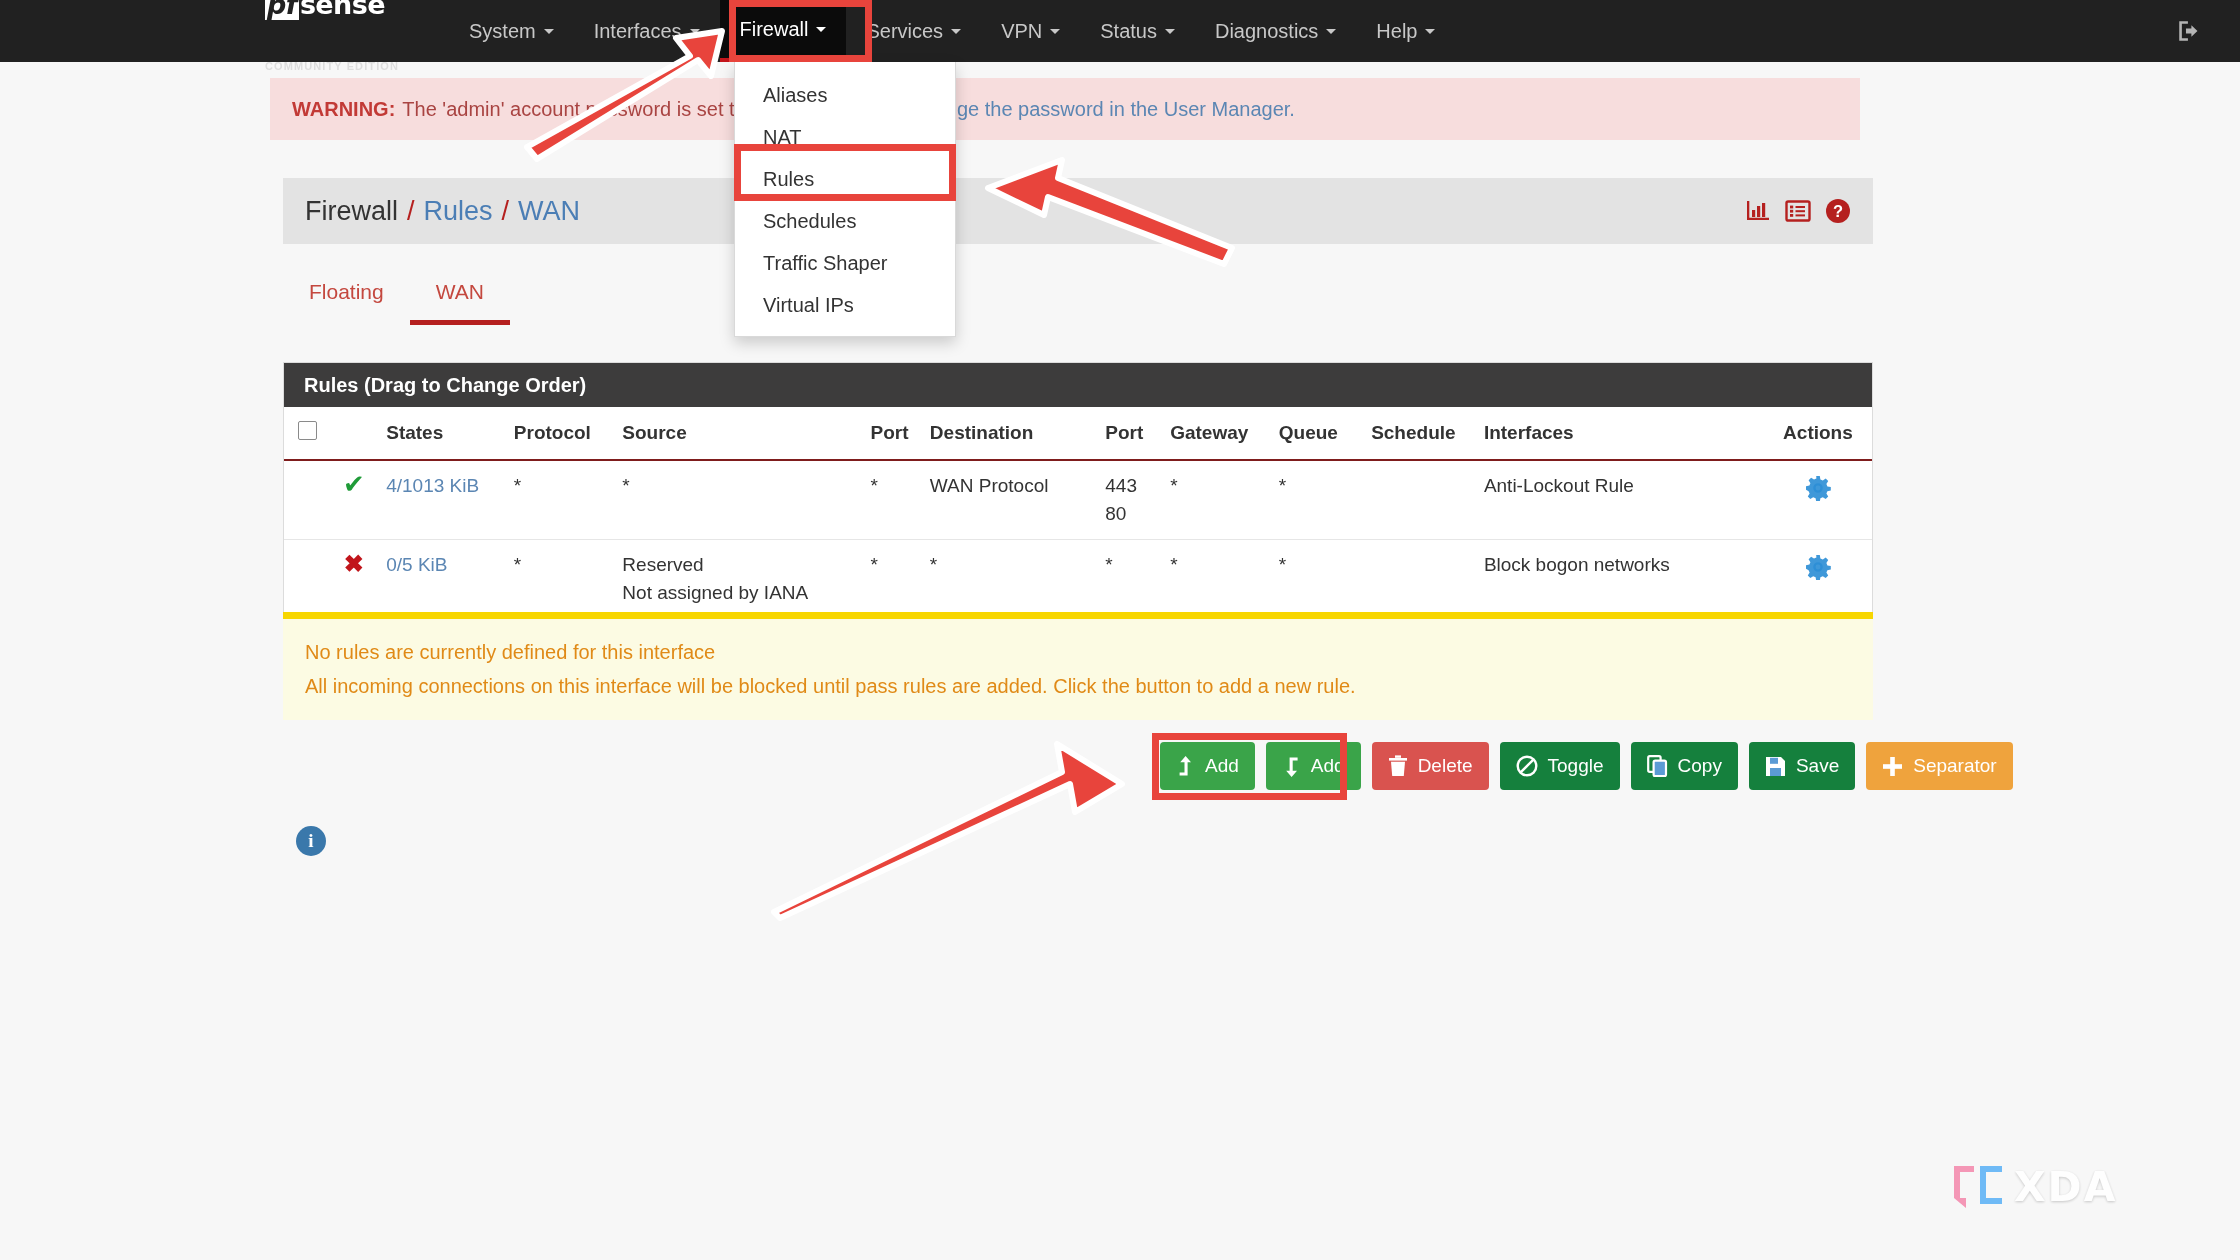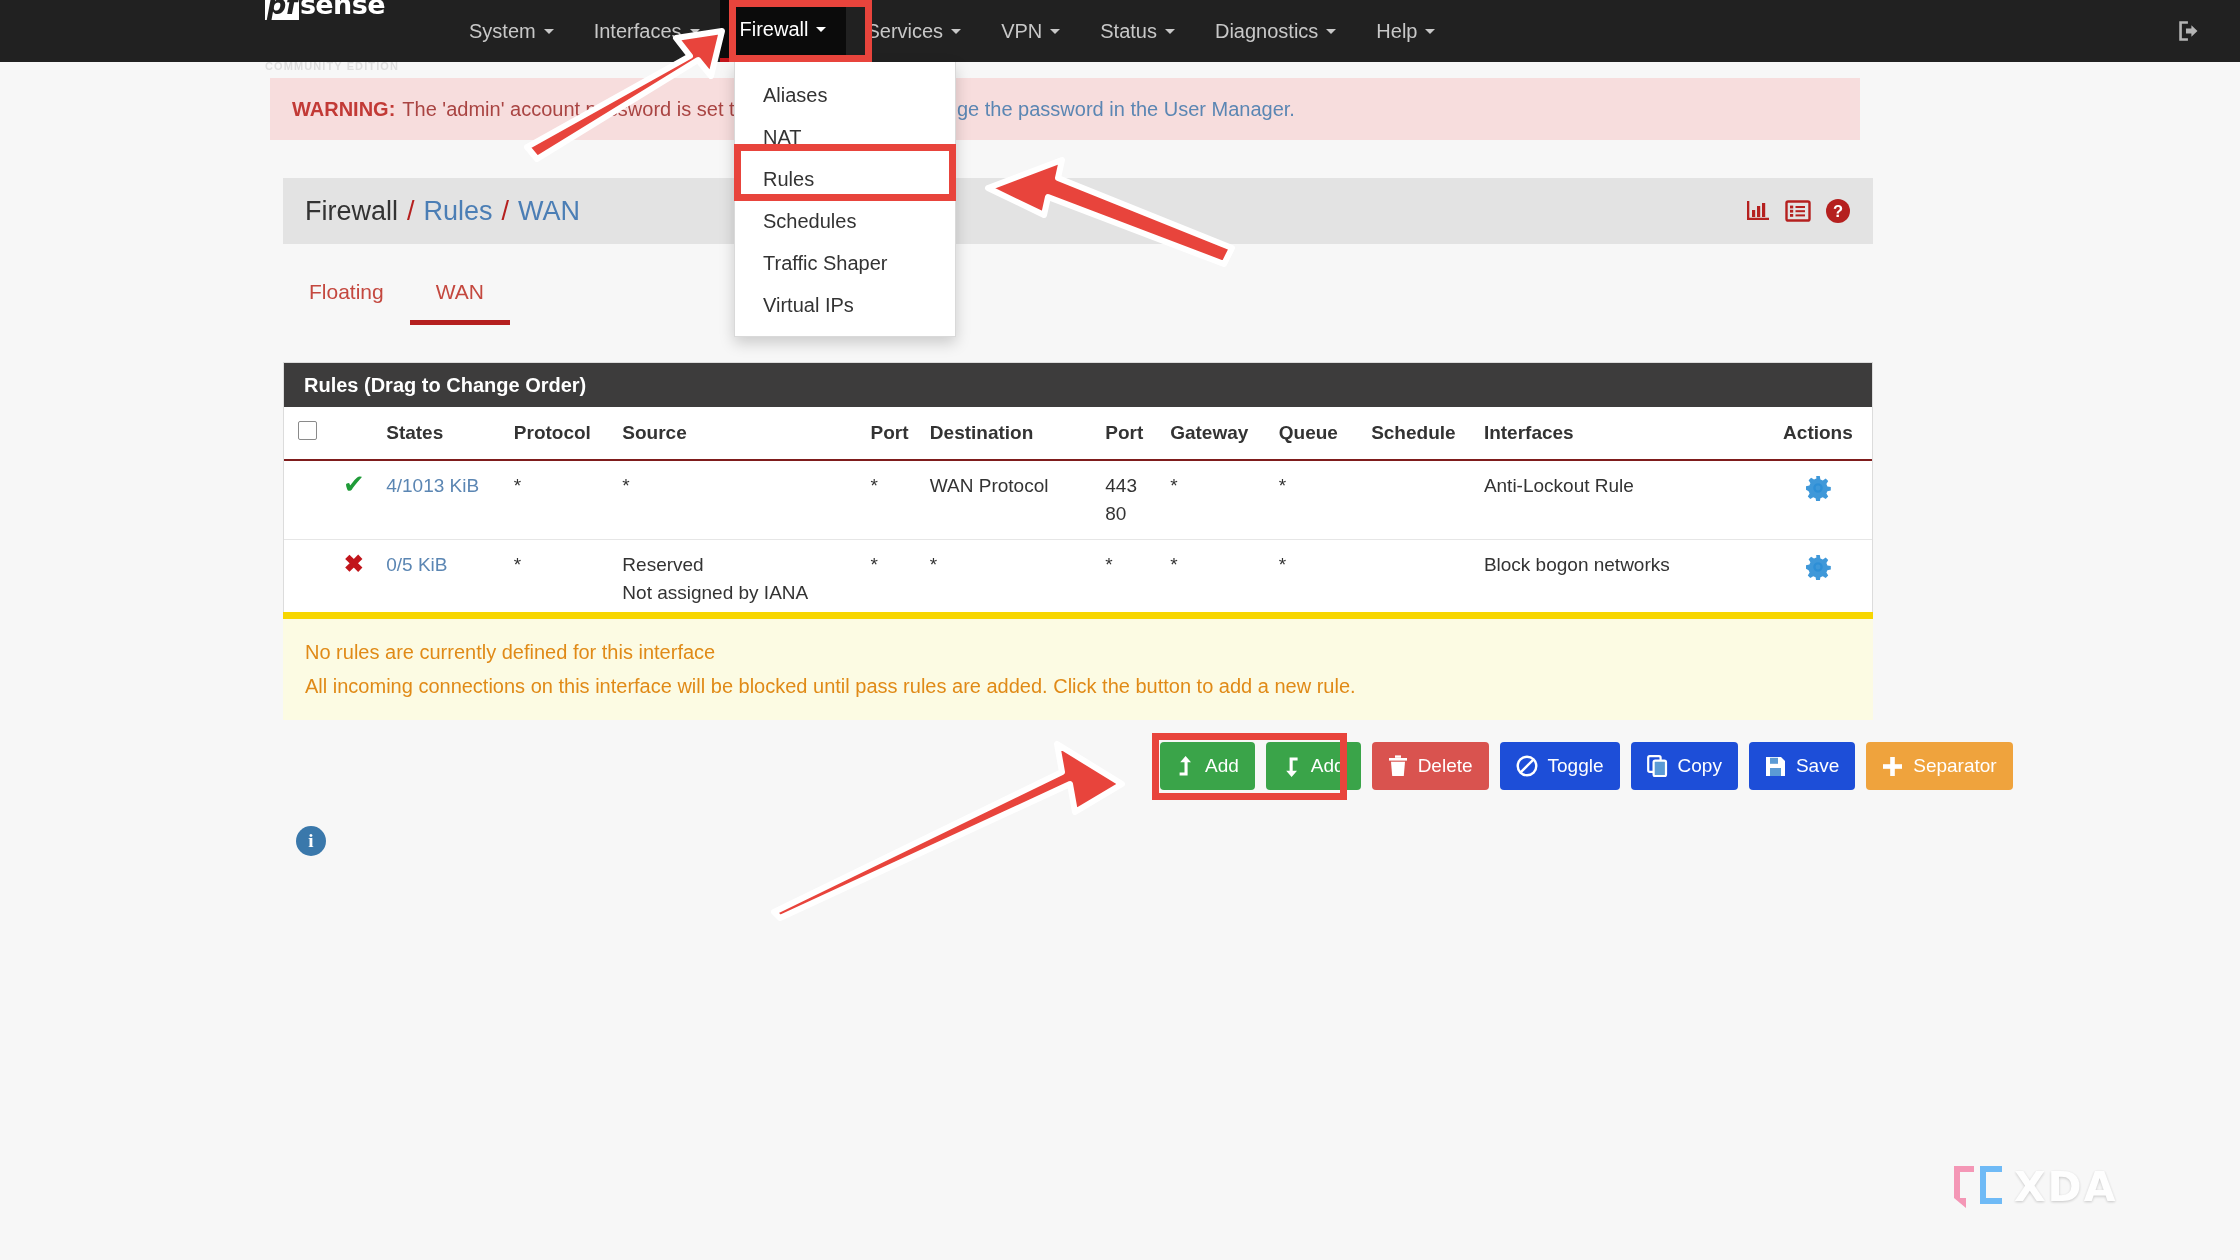--- a/index.html
+++ b/index.html
@@ -126,21 +126,21 @@
   
   .btn-row { position: absolute; left: 1160px; top: 742px; display: flex; align-items: center; gap: 11px; }
   .btn {
     height: 48px; display: inline-flex; align-items: center; gap: 10px;
     padding: 0 16px; border-radius: 4px; color: #ffffff; font-size: 19px;
     cursor: pointer; border: none; white-space: nowrap;
   }
   .btn svg { flex: 0 0 auto; }
   .btn-green  { background: #3aa449; }
   .btn-red    { background: #d9534f; }
-  .btn-blue   { background: #1d4ed8; justify-content: flex-end; }
+  .btn-blue   { background: #15803d; justify-content: flex-end; }
   .btn-orange { background: #efa33d; }
   .add-group { display: flex; gap: 11px; }
 
   
   .info-dot {
     position: absolute; left: 296px; top: 826px; width: 30px; height: 30px;
     border-radius: 50%; background: #3a78ab; color: #fff; font-size: 19px;
     font-weight: bold; display: flex; align-items: center; justify-content: center;
     font-family: "Liberation Serif", serif; cursor: pointer;
   }

